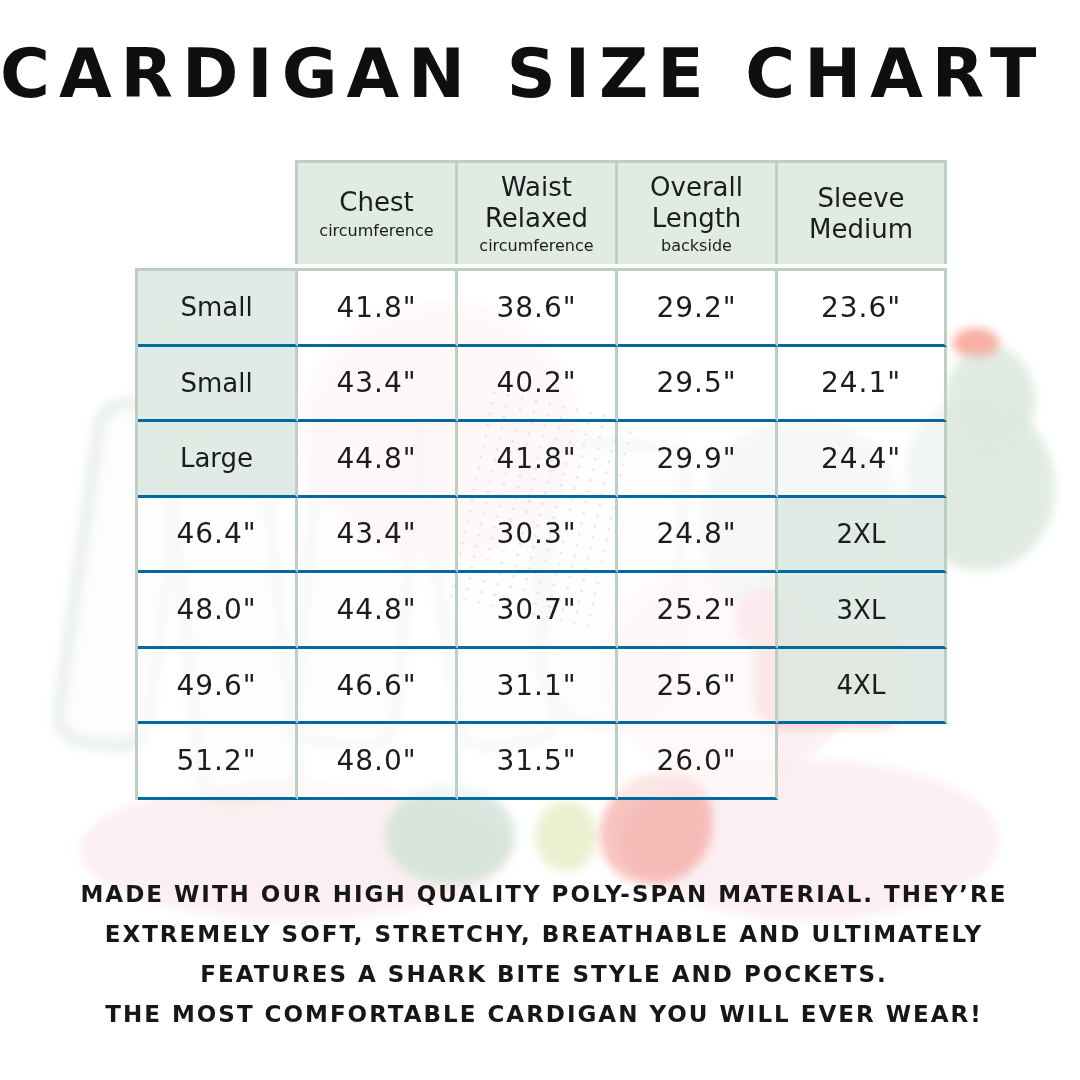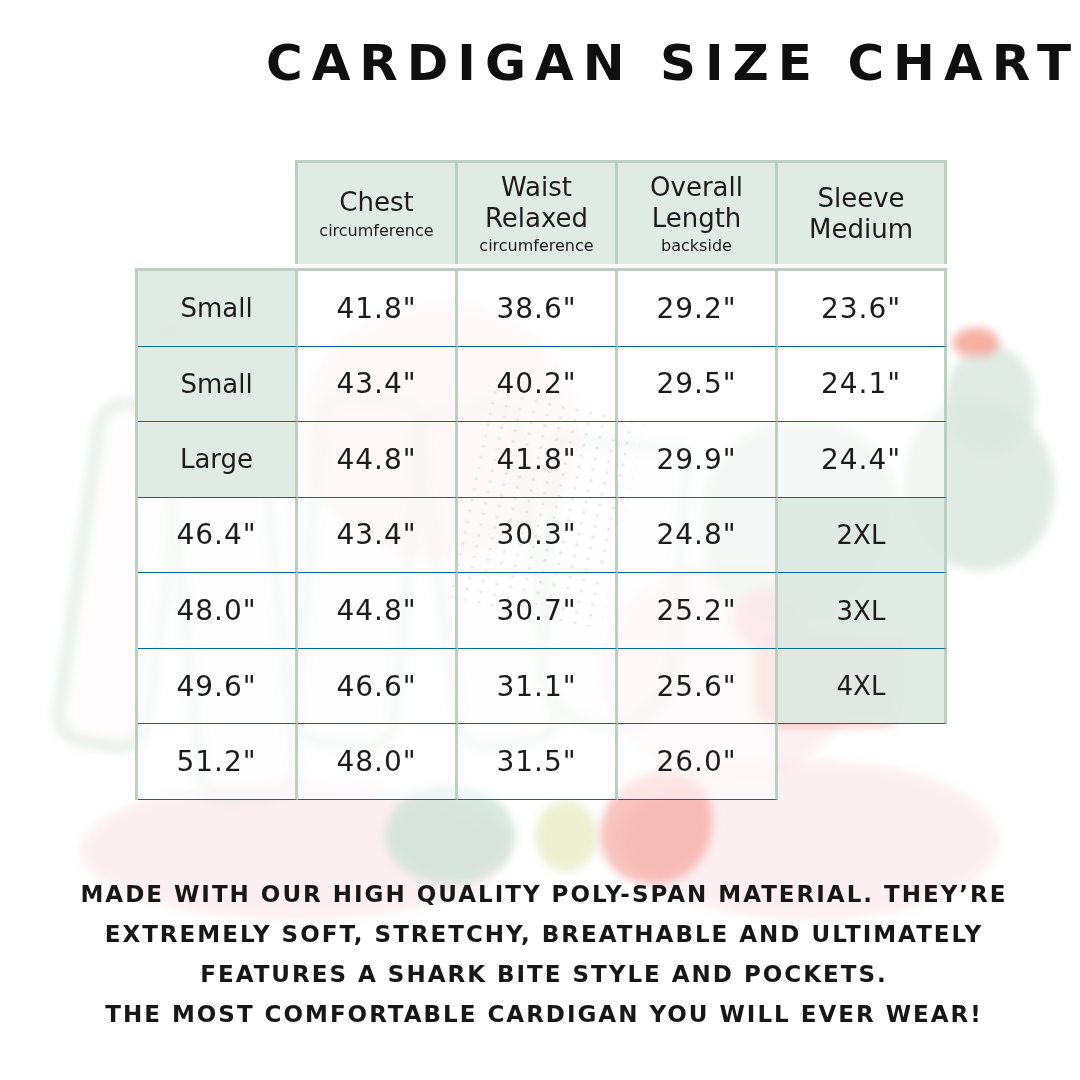--- a/index.html
+++ b/index.html
@@ -12,22 +12,22 @@
     font-family: "DejaVu Sans", sans-serif;
     color: #1c1c1c;
   }
 
   
   .title {
     position: absolute;
     top: 34px;
     left: 0;
     right: 0;
-    text-align: right;
-    font-size: 50px;
+    text-align: left;
+    font-size: 68px;
     font-weight: 700;
     letter-spacing: 9px;
     color: #0f0f0f;
     white-space: nowrap;
   }
 
   
   .watermark { position: absolute; inset: 0; z-index: 1; pointer-events: none; }
   .wm { position: absolute; }
   .soft { filter: blur(5px); }
@@ -74,21 +74,21 @@
     grid-auto-rows: 1fr;
   }
   .cell {
     box-sizing: border-box;
     border-right: 3px solid #bccfc2;
     display: flex; flex-direction: column;
     align-items: center; justify-content: center;
     text-align: center;
   }
   .header-grid .cell { background: rgba(223, 234, 227, 0.96); }
-  .body-grid .cell { border-bottom: 1px solid #0369a1; }
+  .body-grid .cell { border-bottom: 3px solid #0369a1; }
   .cell.size { background: rgba(223, 234, 227, 0.94); font-size: 26px; }
   .cell.val  { background: rgba(255, 255, 255, 0.58); font-size: 28px; letter-spacing: 1px; }
   .header-main { font-size: 26px; line-height: 1.18; }
   .header-sub  { font-size: 16px; margin-top: 3px; }
   .header-sub:empty { display: none; }
 
   
   .footer {
     position: absolute; left: 0; right: 0; top: 874px; z-index: 2;
     text-align: center; font-size: 23px; font-weight: 700;

